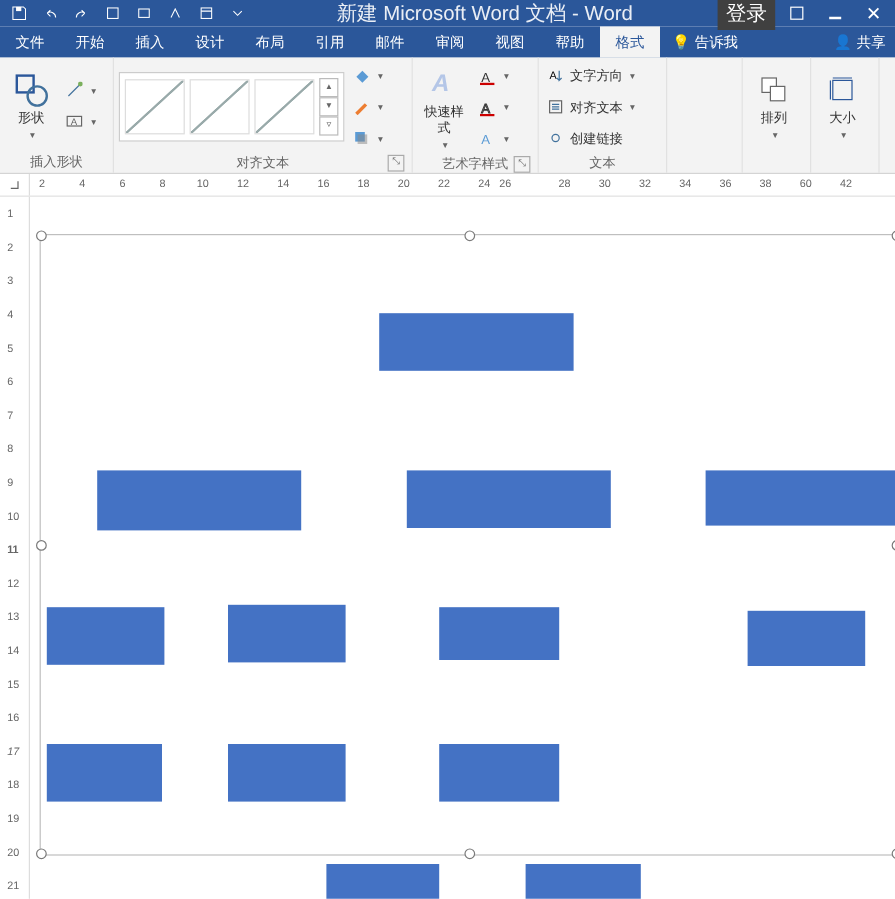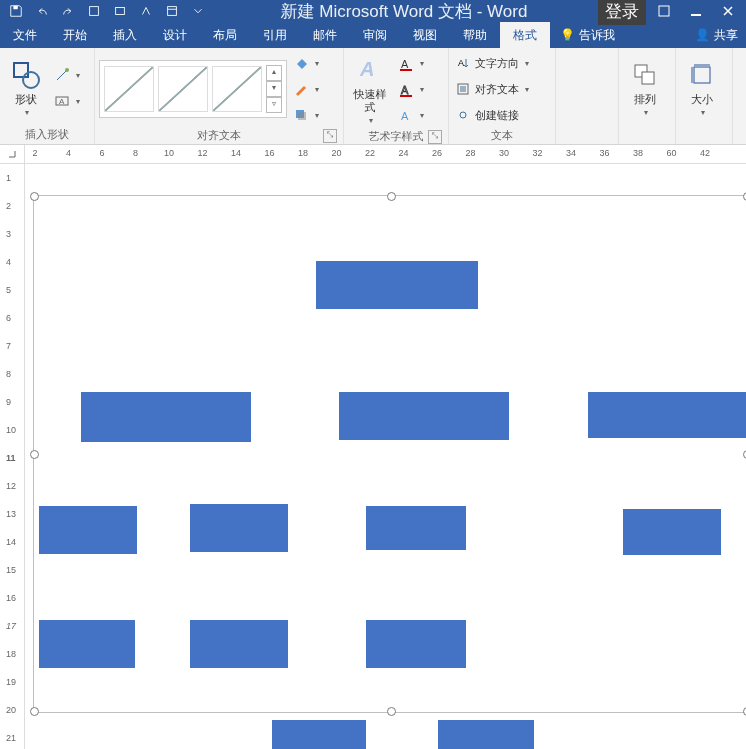--- a/index.html
+++ b/index.html
@@ -355,21 +355,21 @@
       <span style="left: 77px;">6</span>
       <span style="left: 110.5px;">8</span>
       <span style="left: 144px;">10</span>
       <span style="left: 177.5px;">12</span>
       <span style="left: 211px;">14</span>
       <span style="left: 244.5px;">16</span>
       <span style="left: 278px;">18</span>
       <span style="left: 311.5px;">20</span>
       <span style="left: 345px;">22</span>
       <span style="left: 378.5px;">24</span>
-      <span style="left: 412px;">26</span>
+      <span style="left: 396px;">26</span>
       <span style="left: 445.5px;">28</span>
       <span style="left: 479px;">30</span>
       <span style="left: 512.5px;">32</span>
       <span style="left: 546px;">34</span>
       <span style="left: 579.5px;">36</span>
       <span style="left: 613px;">38</span>
       <span style="left: 646.5px;">60</span>
       <span style="left: 680px;">42</span>
     </div>
 </div>

